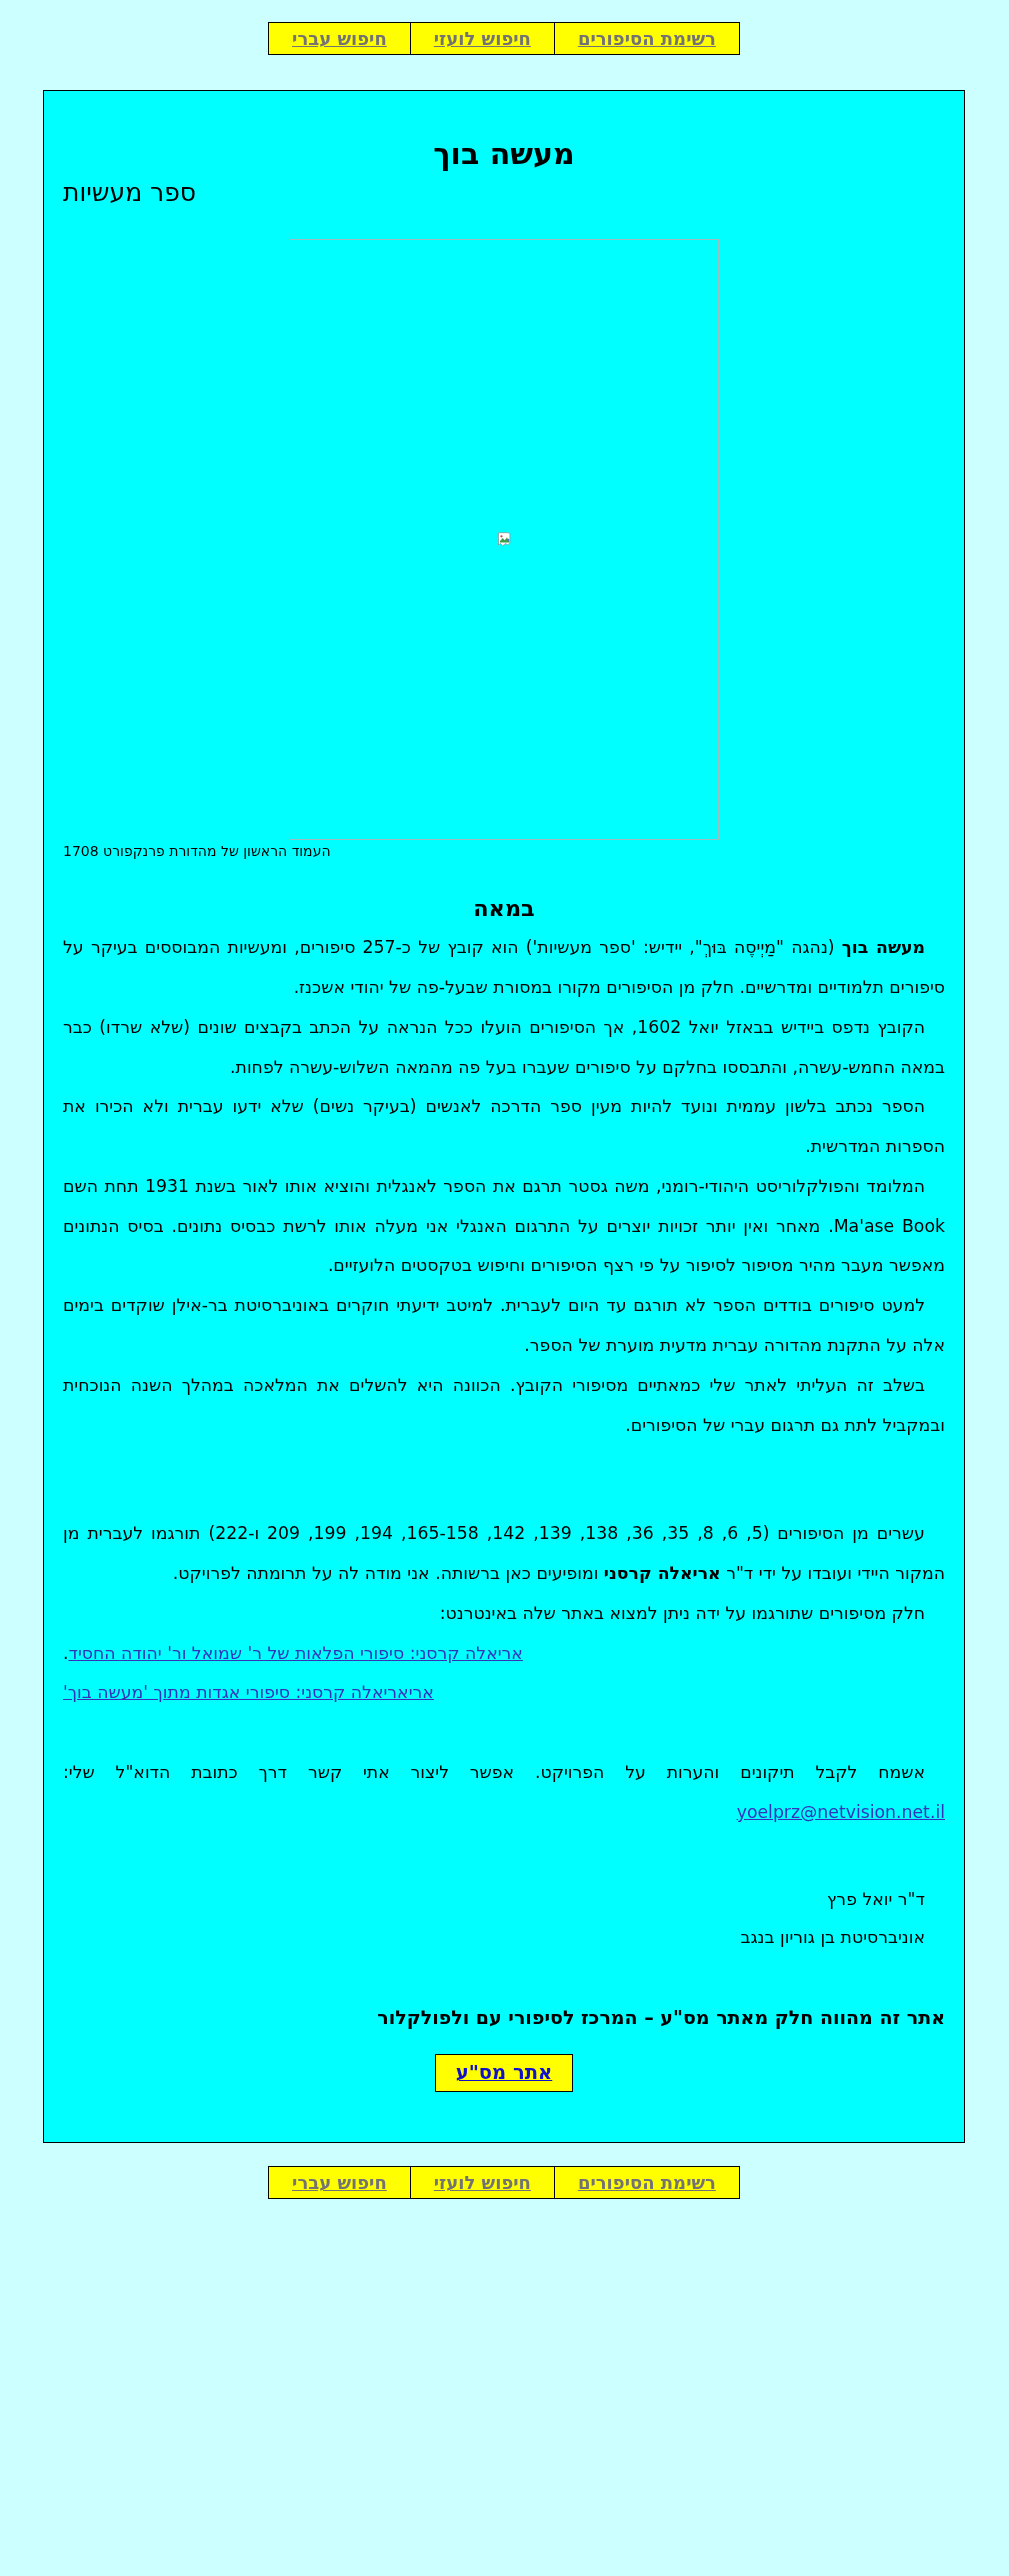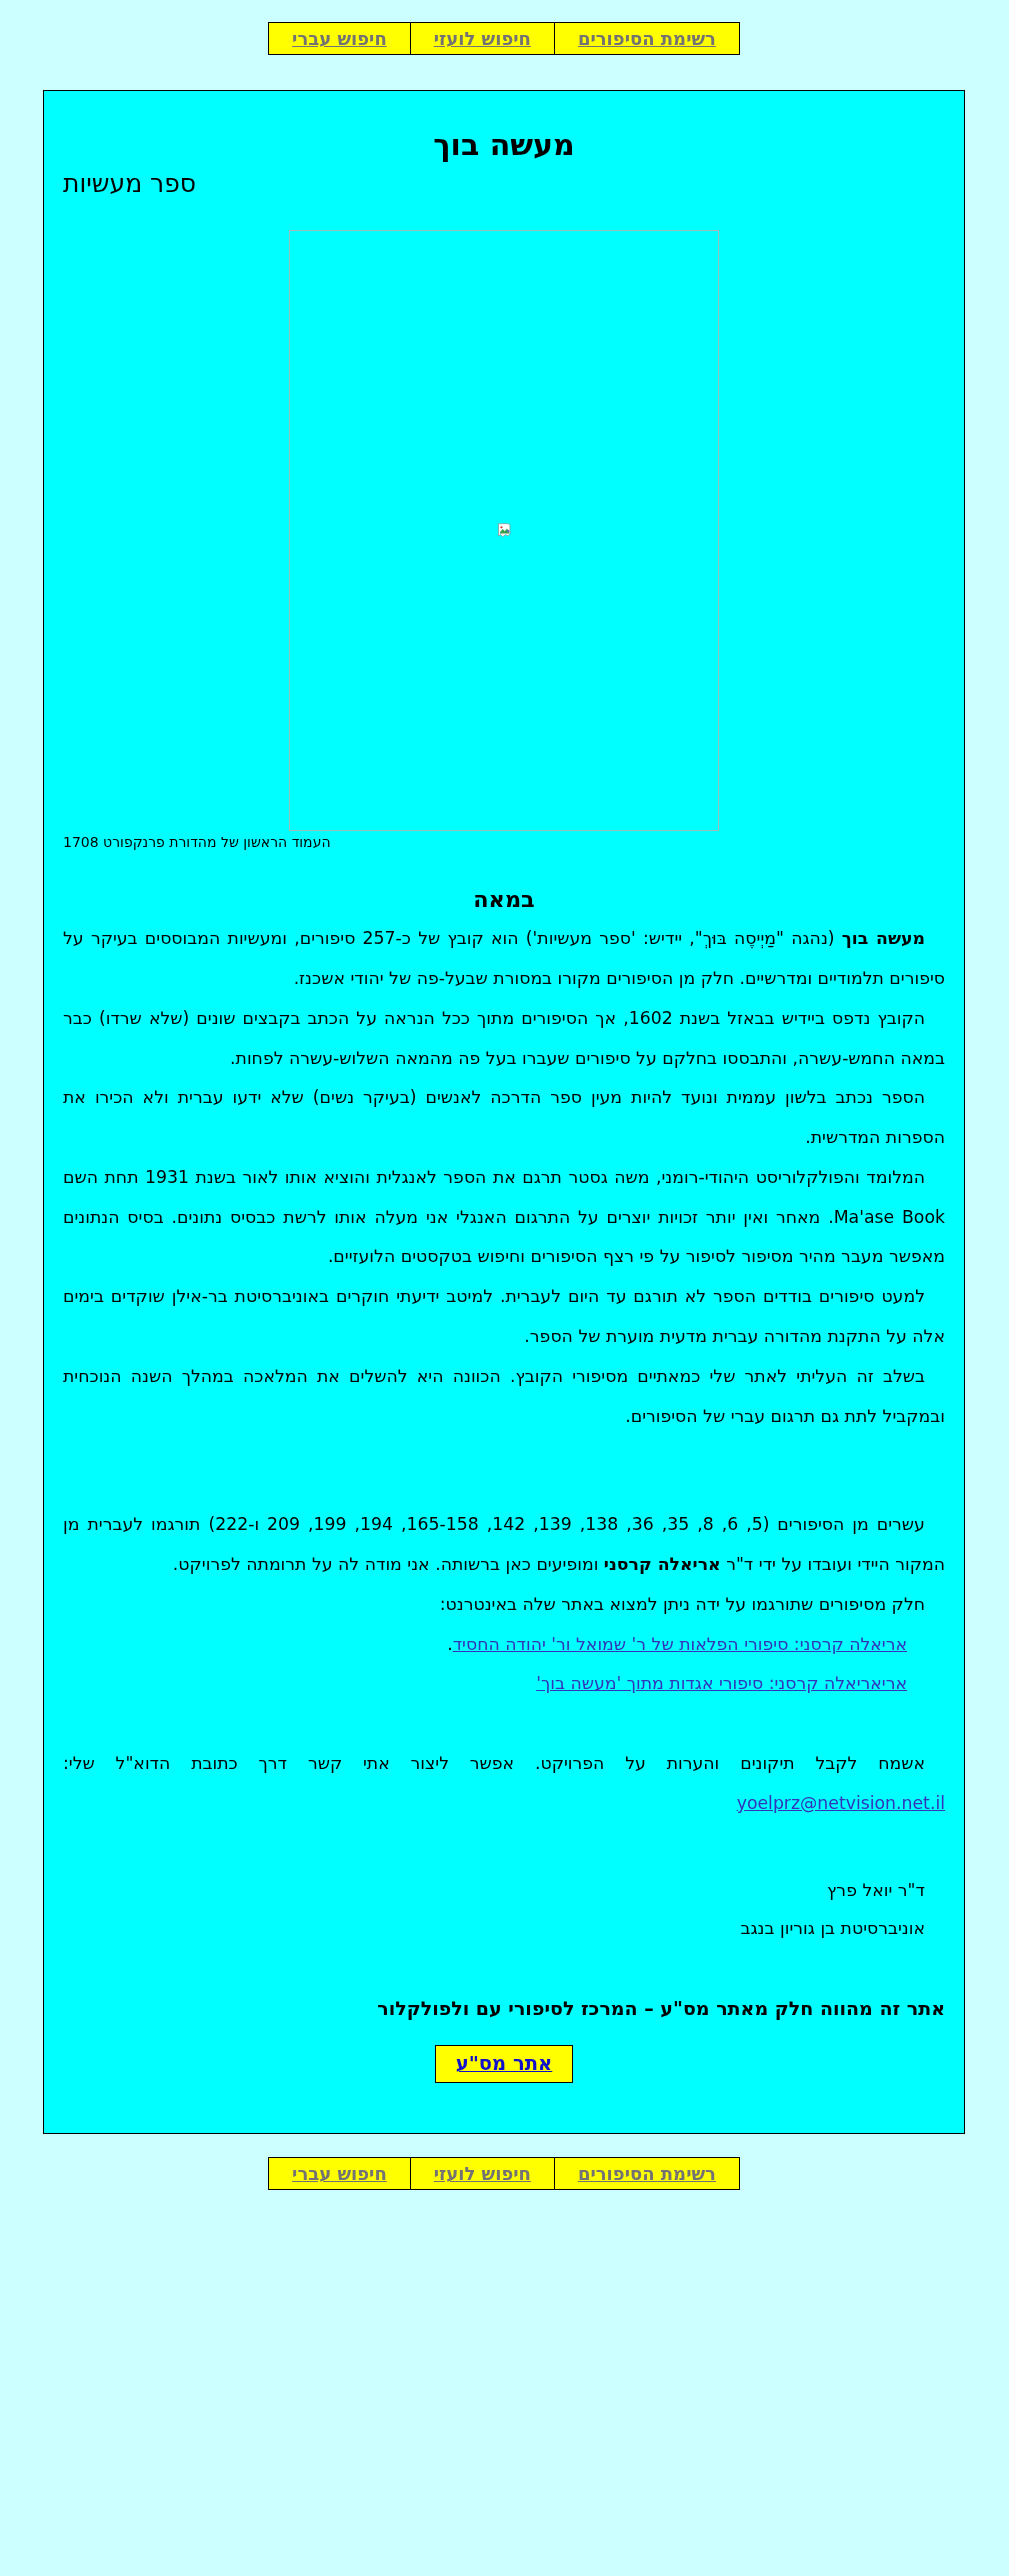--- a/index.html
+++ b/index.html
@@ -32,21 +32,21 @@
     font-size: 18px;
     text-decoration: underline;
     white-space: nowrap;
   }
   
   .content-box {
     width: 922px;
     margin: 35px auto 0;
     background: #00ffff;
     border: 1.4px solid #000;
-    padding: 32px 19px 50px;
+    padding: 41px 19px 50px;
     box-sizing: border-box;
   }
   .title {
     font-size: 30px;
     font-weight: bold;
     text-align: center;
     margin: 4.3px 0 0;
   }
   .subtitle {
     font-size: 25px;
@@ -88,21 +88,21 @@
   .link-line {
     font-size: 17.3px;
     line-height: 2.3;
     text-align: right;
     padding-left: 38px;
     margin: 0;
     direction: rtl;
     text-align: left;
   }
   
-  .link-line { text-align: right; padding-right: 38px; padding-left: 0; }
+  .link-line { text-align: left; padding-right: 38px; padding-left: 0; }
   a.story-link, a.email-link {
     color: #3333bb;
     text-decoration: underline;
   }
   .contact { margin-top: 40px; }
   .sig-block { margin-top: 47px; }
   .sig {
     font-size: 17.3px;
     line-height: 2.2;
     text-align: right;
@@ -163,21 +163,21 @@
           <path d="M4 13 l4 -4.5 2.8 3 3 -4 3.2 5 v2 h-13 z" fill="#3d9e4b"></path>
           <path d="M13 12 l3 -3 1 1.5 v3 z" fill="#5577cc"></path>
         </svg>
       </div>
       <div class="figcaption">העמוד הראשון של מהדורת פרנקפורט 1708</div>
     </div>
 
     <h3 class="intro-heading">במאה</h3>
 
     <p class="para"><b>מעשה בוך</b><span> (נהגה "מַיְיסֶה בּוּךְ", יידיש: 'ספר מעשיות') הוא קובץ של כ-257 סיפורים, ומעשיות המבוססים בעיקר על סיפורים תלמודיים ומדרשיים. חלק מן הסיפורים מקורו במסורת שבעל-פה של יהודי אשכנז.</span></p>
-    <p class="para">הקובץ נדפס ביידיש בבאזל בשנת 1602, אך הסיפורים מתוך ככל הנראה על הכתב בקבצים שונים (שלא שרדו) כבר במאה החמש-עשרה, והתבססו בחלקם על סיפורים שעברו בעל פה מהמאה השלוש-עשרה לפחות.</p>
+    <p class="para">הקובץ נדפס ביידיש בבאזל יואל 1602, אך הסיפורים הועלו ככל הנראה על הכתב בקבצים שונים (שלא שרדו) כבר במאה החמש-עשרה, והתבססו בחלקם על סיפורים שעברו בעל פה מהמאה השלוש-עשרה לפחות.</p>
     <p class="para">הספר נכתב בלשון עממית ונועד להיות מעין ספר הדרכה לאנשים (בעיקר נשים) שלא ידעו עברית ולא הכירו את הספרות המדרשית.</p>
     <p class="para">המלומד והפולקלוריסט היהודי-רומני, משה גסטר תרגם את הספר לאנגלית והוציא אותו לאור בשנת 1931 תחת השם Ma'ase Book. מאחר ואין יותר זכויות יוצרים על התרגום האנגלי אני מעלה אותו לרשת כבסיס נתונים. בסיס הנתונים מאפשר מעבר מהיר מסיפור לסיפור על פי רצף הסיפורים וחיפוש בטקסטים הלועזיים.</p>
     <p class="para">למעט סיפורים בודדים הספר לא תורגם עד היום לעברית. למיטב ידיעתי חוקרים באוניברסיטת בר-אילן שוקדים בימים אלה על התקנת מהדורה עברית מדעית מוערת של הספר.</p>
     <p class="para">בשלב זה העליתי לאתר שלי כמאתיים מסיפורי הקובץ. הכוונה היא להשלים את המלאכה במהלך השנה הנוכחית ובמקביל לתת גם תרגום עברי של הסיפורים.</p>
 
     <p class="para gap-before"><span>עשרים מן הסיפורים (5, 6, 8, 35, 36, 138, 139, 142, 165-158, 194, 199, 209 ו-222) תורגמו לעברית מן המקור היידי ועובדו על ידי ד"ר </span><b>אריאלה קרסני</b><span> ומופיעים כאן ברשותה. אני מודה לה על תרומתה לפרויקט.</span></p>
     <p class="para">חלק מסיפורים שתורגמו על ידה ניתן למצוא באתר שלה באינטרנט:</p>
 
     <div class="link-line"><a href="#" class="story-link">אריאלה קרסני: סיפורי הפלאות של ר' שמואל ור' יהודה החסיד</a><span>.</span></div>
     <div class="link-line"><a href="#" class="story-link">אריאריאלה קרסני: סיפורי אגדות מתוך 'מעשה בוך'</a></div>

